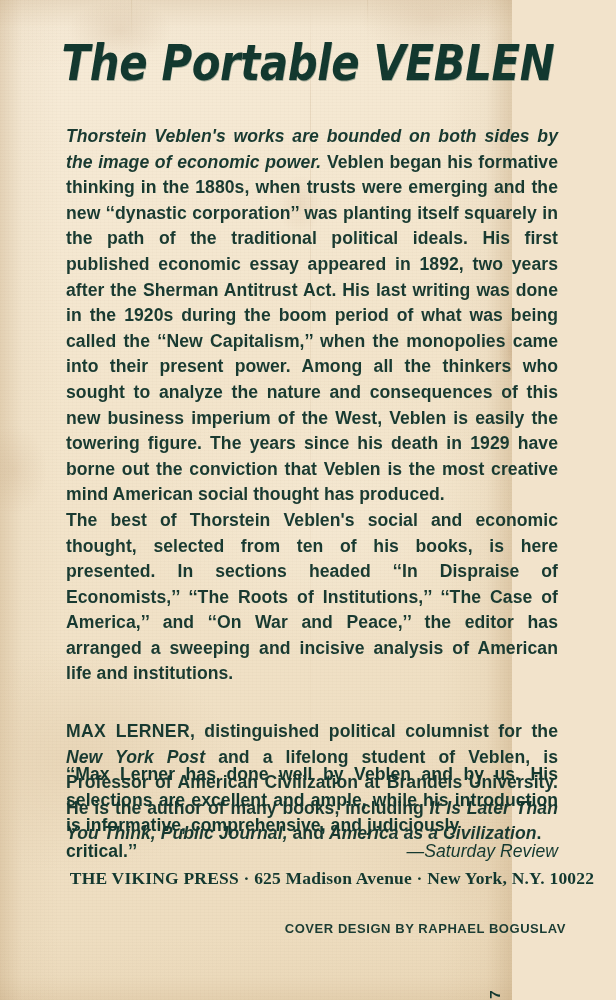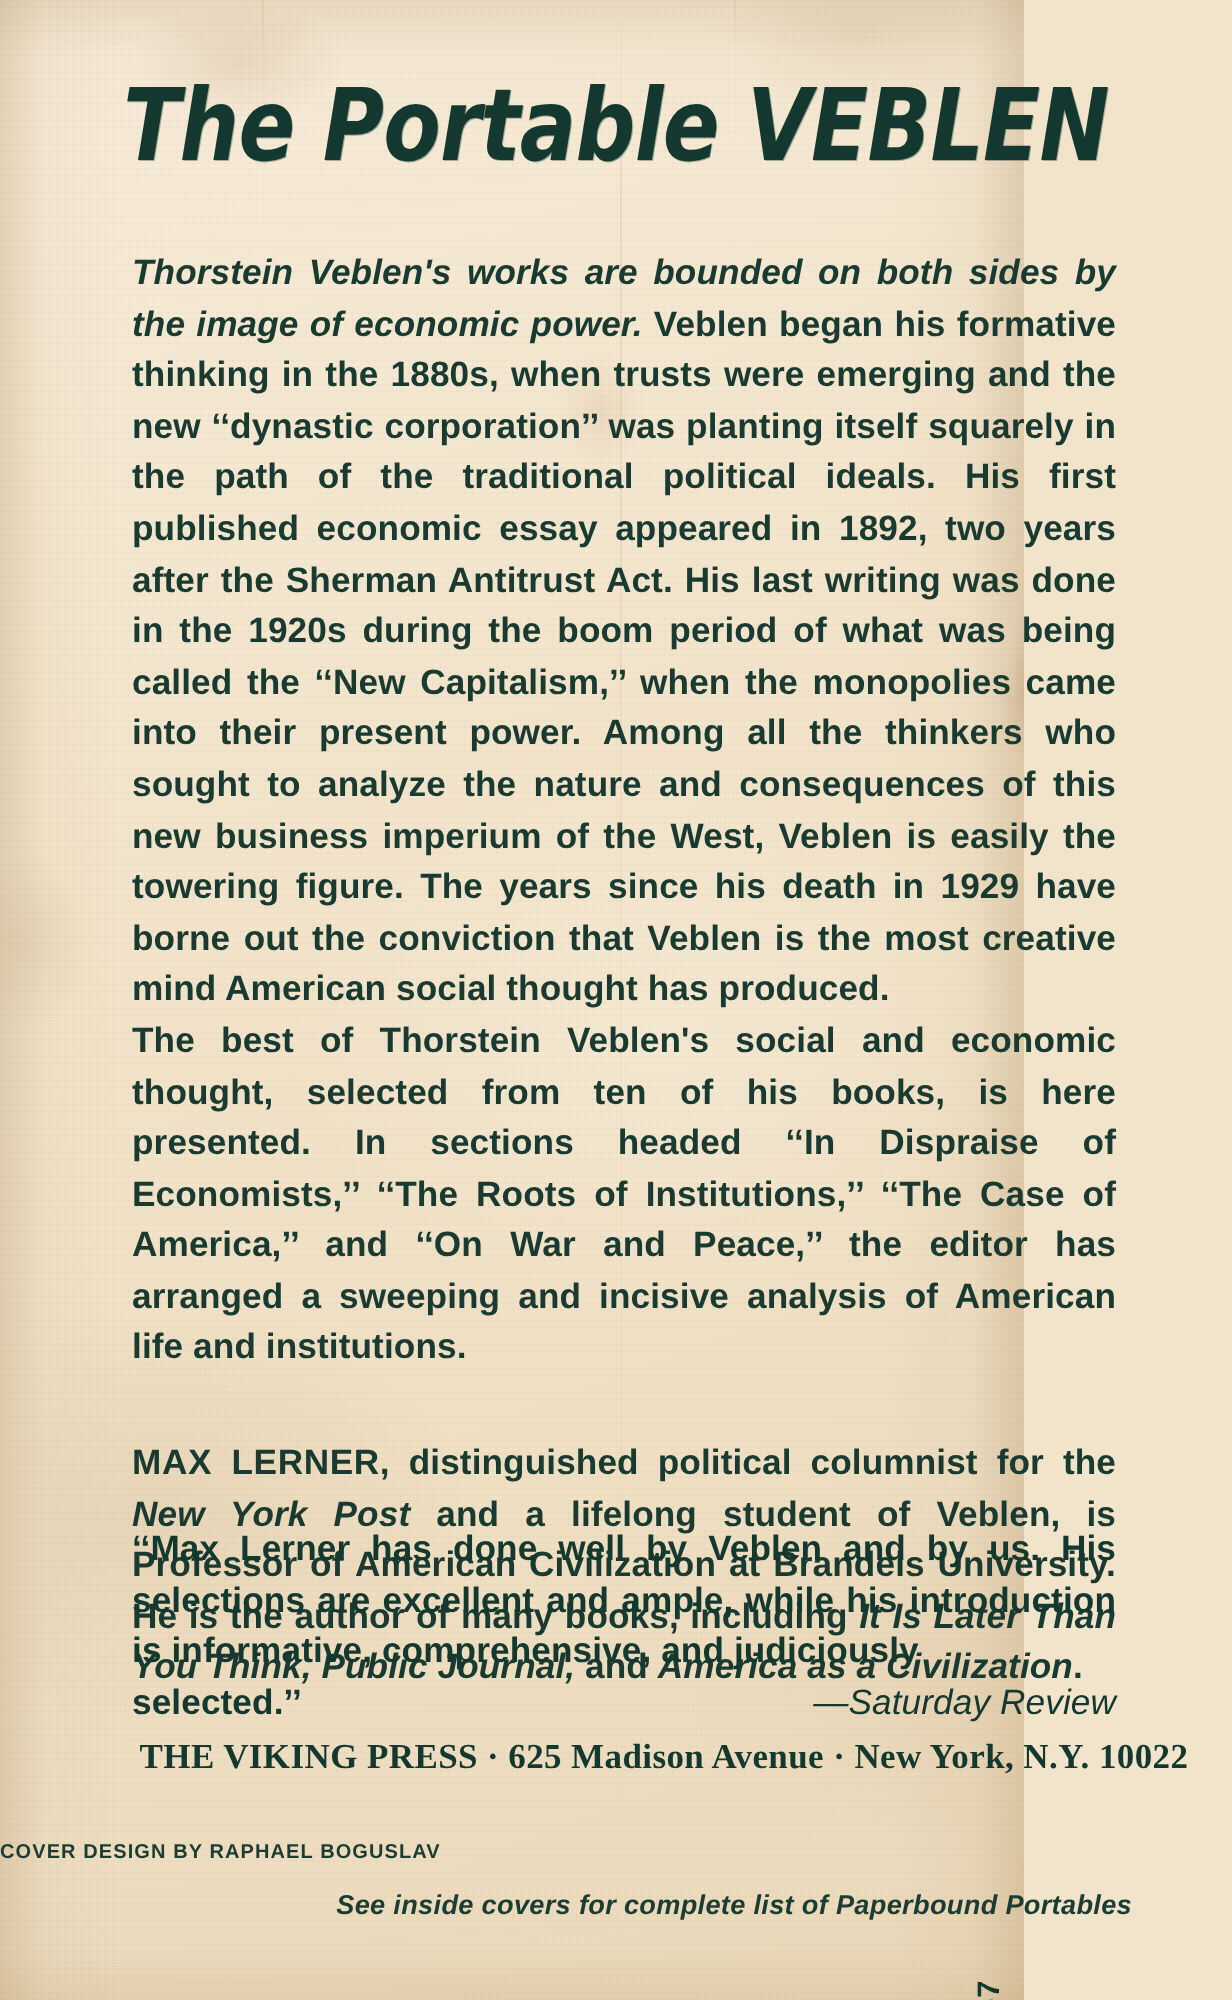--- a/index.html
+++ b/index.html
@@ -154,22 +154,22 @@
     letter-spacing: 0.2px;
     white-space: nowrap;
     margin-left: 24px;
   }
 
   .credit {
     position: absolute;
     left: 0;
     top: 921px;
     width: 566px;
-    text-align: left;
-    font-size: 10px;
+    text-align: right;
+    font-size: 13px;
     font-weight: bold;
     letter-spacing: 0.55px;
     color: #1a3c33;
   }
 
   .inside-note {
     position: absolute;
     left: 0;
     top: 945px;
     width: 566px;
@@ -210,27 +210,26 @@
     <p><span class="lead">Thorstein Veblen's works are bounded on both sides by the image of economic power.</span><span> Veblen began his formative thinking in the 1880s, when trusts were emerging and the new ‘‘dynastic corporation’’ was planting itself squarely in the path of the traditional political ideals. His first published economic essay appeared in 1892, two years after the Sherman Antitrust Act. His last writing was done in the 1920s during the boom period of what was being called the ‘‘New Capitalism,’’ when the monopolies came into their present power. Among all the thinkers who sought to analyze the nature and consequences of this new business imperium of the West, Veblen is easily the towering figure. The years since his death in 1929 have borne out the conviction that Veblen is the most creative mind American social thought has produced.</span></p>
 
     <p>The best of Thorstein Veblen's social and economic thought, selected from ten of his books, is here presented. In sections headed ‘‘In Dispraise of Economists,’’ ‘‘The Roots of Institutions,’’ ‘‘The Case of America,’’ and ‘‘On War and Peace,’’ the editor has arranged a sweeping and incisive analysis of American life and institutions.</p>
 
     <p class="gap"><span class="person">MAX LERNER</span><span>, distinguished political columnist for the </span><em class="ital">New York Post</em><span> and a lifelong student of Veblen, is Professor of American Civilization at Brandeis University. He is the author of many books, including </span><em class="ital">It Is Later Than You Think,</em> <em class="ital">Public Journal,</em><span> and </span><em class="ital">America as a Civilization</em><span>.</span></p>
   </div>
 
   <div class="blurb">
     <span>‘‘Max Lerner has done well by Veblen and by us. His selections are excellent and ample, while his introduction is informative, comprehensive, and judiciously</span>
     <div class="lastline">
-      <span>selected.’’</span>
+      <span>critical.’’</span>
       <span class="source">—Saturday Review</span>
     </div>
   </div>
 
   <div class="publisher">THE VIKING PRESS · 625 Madison Avenue · New York, N.Y. 10022</div>
 
   <div class="credit">COVER DESIGN BY RAPHAEL BOGUSLAV</div>
 
-  <div class="inside-note">See inside covers for complete list of Paperbound Portables</div>
 
   <div class="sbn">SBN 670-01036-7</div>
 
   <div class="grain"></div>
 </div>
 
 </body></html>

